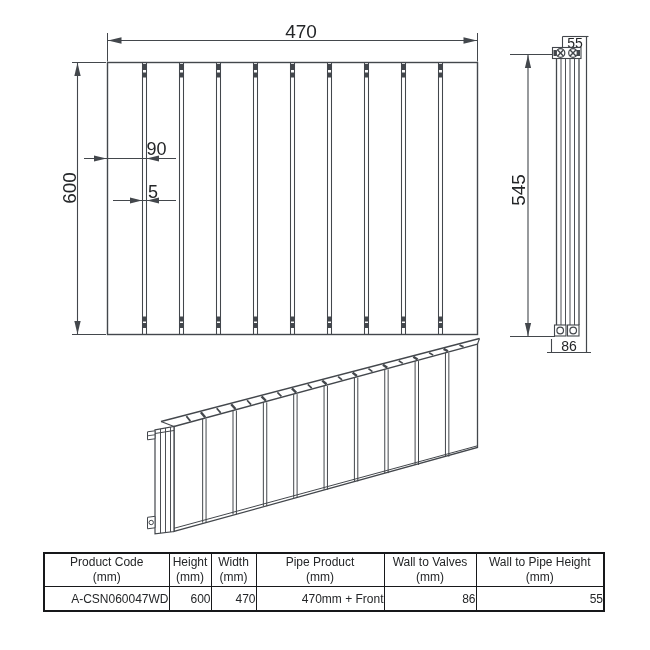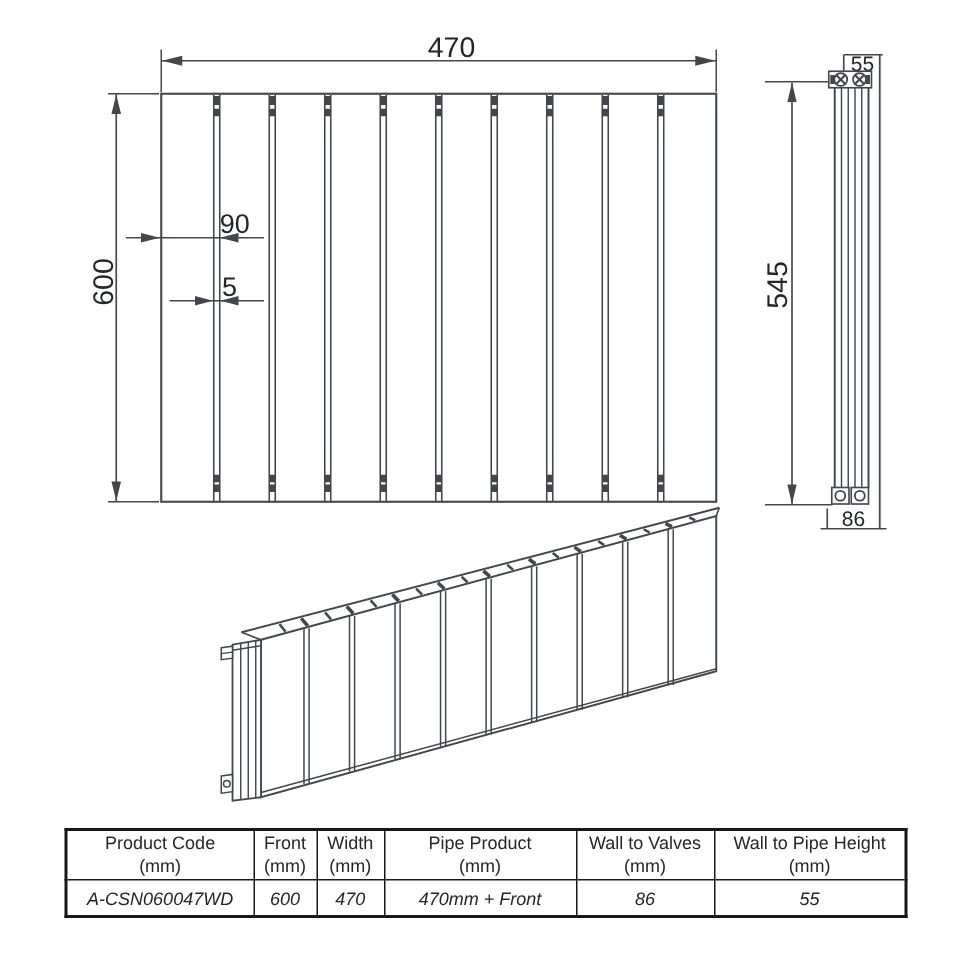--- a/index.html
+++ b/index.html
@@ -22,21 +22,21 @@
   
   #spec-table{
     position:absolute;left:43px;top:552px;width:560px;
     border-collapse:collapse;table-layout:fixed;
     font-size:12px;color:var(--text);
   }
   #spec-table,
   #spec-table th,#spec-table td{border:1.5px solid var(--tbl);}
   #spec-table{border-width:2px;}
   #spec-table th{font-weight:normal;text-align:center;padding:1px 0;line-height:1.26;vertical-align:middle;}
-  #spec-table td{text-align:center;height:23px;padding:0;white-space:nowrap;font-style:italic;}
+  #spec-table td{text-align:right;height:23px;padding:0;white-space:nowrap;}
 </style>
 </head>
 <body>
 
 <svg id="drawing" width="650" height="650" viewBox="0 0 650 650">
 
   <g>
     <rect class="wf" x="107.5" y="62.5" width="370" height="272" stroke-width="1.4"></rect>
     <g id="gFrontDividers">
         <line x1="142.5" y1="63" x2="142.5" y2="334" class="ln" stroke-width="1.05"></line>
@@ -252,21 +252,21 @@
       <col style="width:92px">
       <col style="width:128px">
   </colgroup>
   <thead>
     <tr>
       <th>
         <div>Product Code</div>
         <div>(mm)</div>
       </th>
       <th>
-        <div>Front</div>
+        <div>Height</div>
         <div>(mm)</div>
       </th>
       <th>
         <div>Width</div>
         <div>(mm)</div>
       </th>
       <th>
         <div>Pipe Product</div>
         <div>(mm)</div>
       </th>

